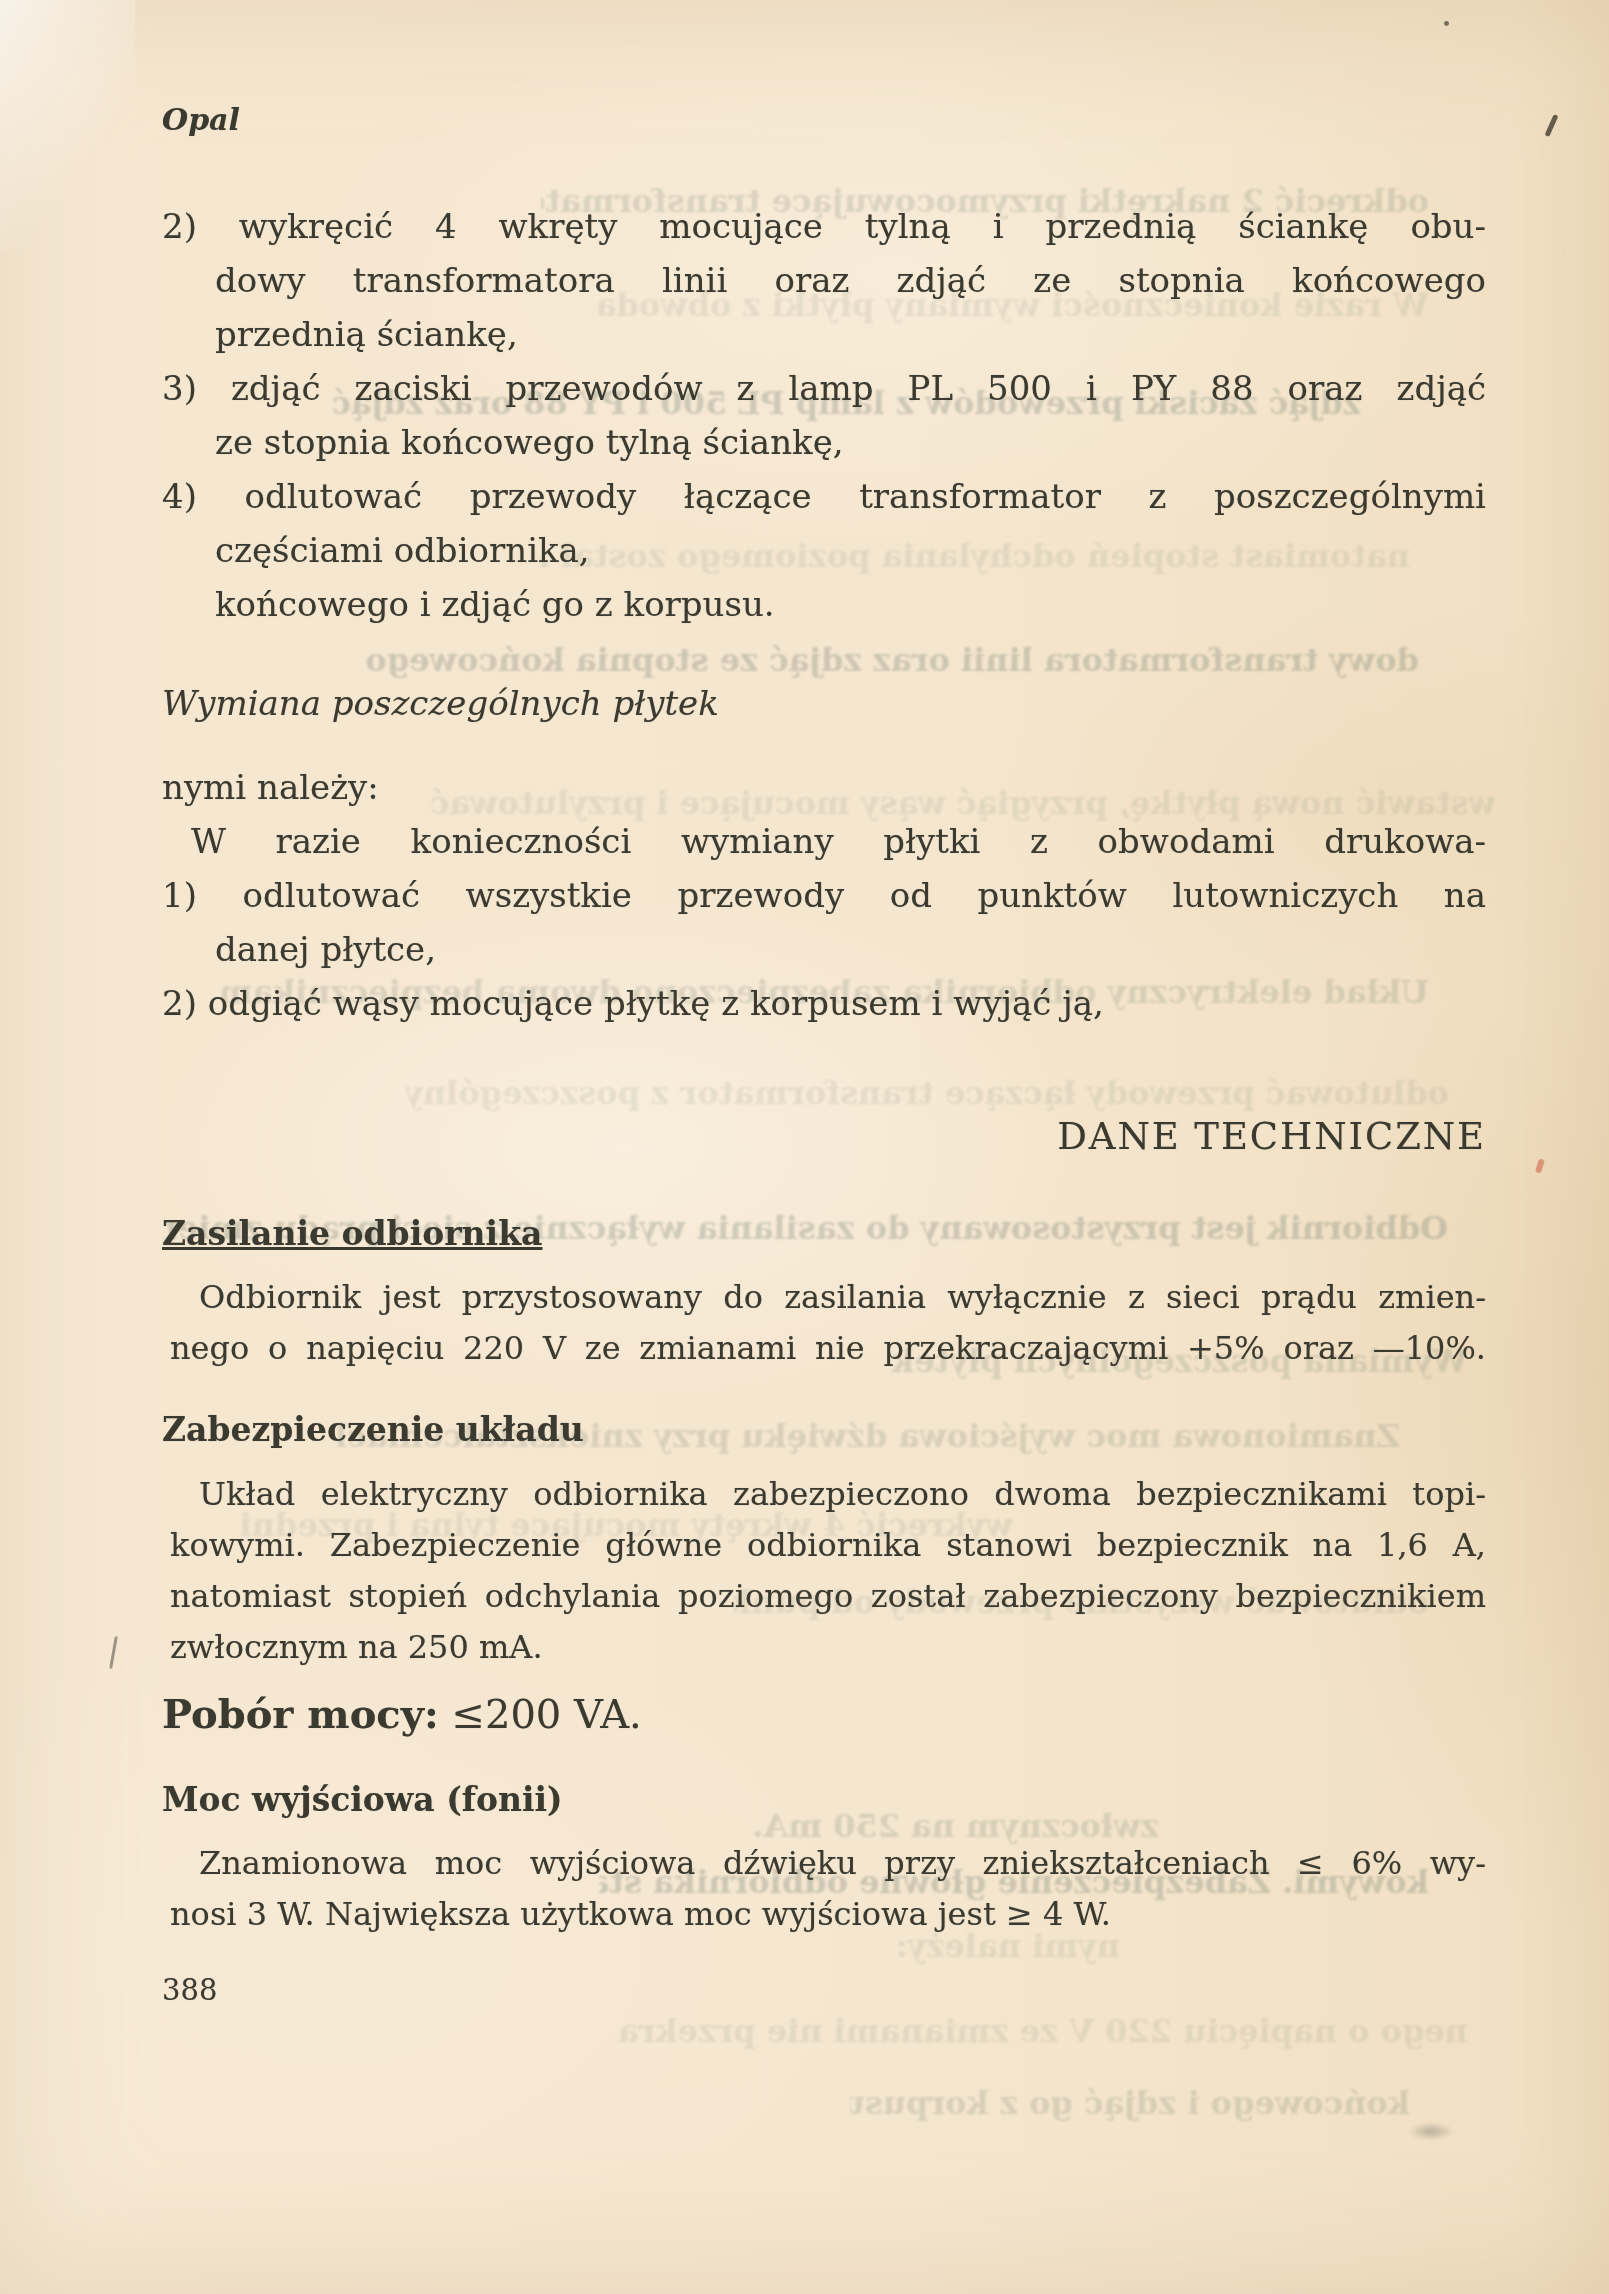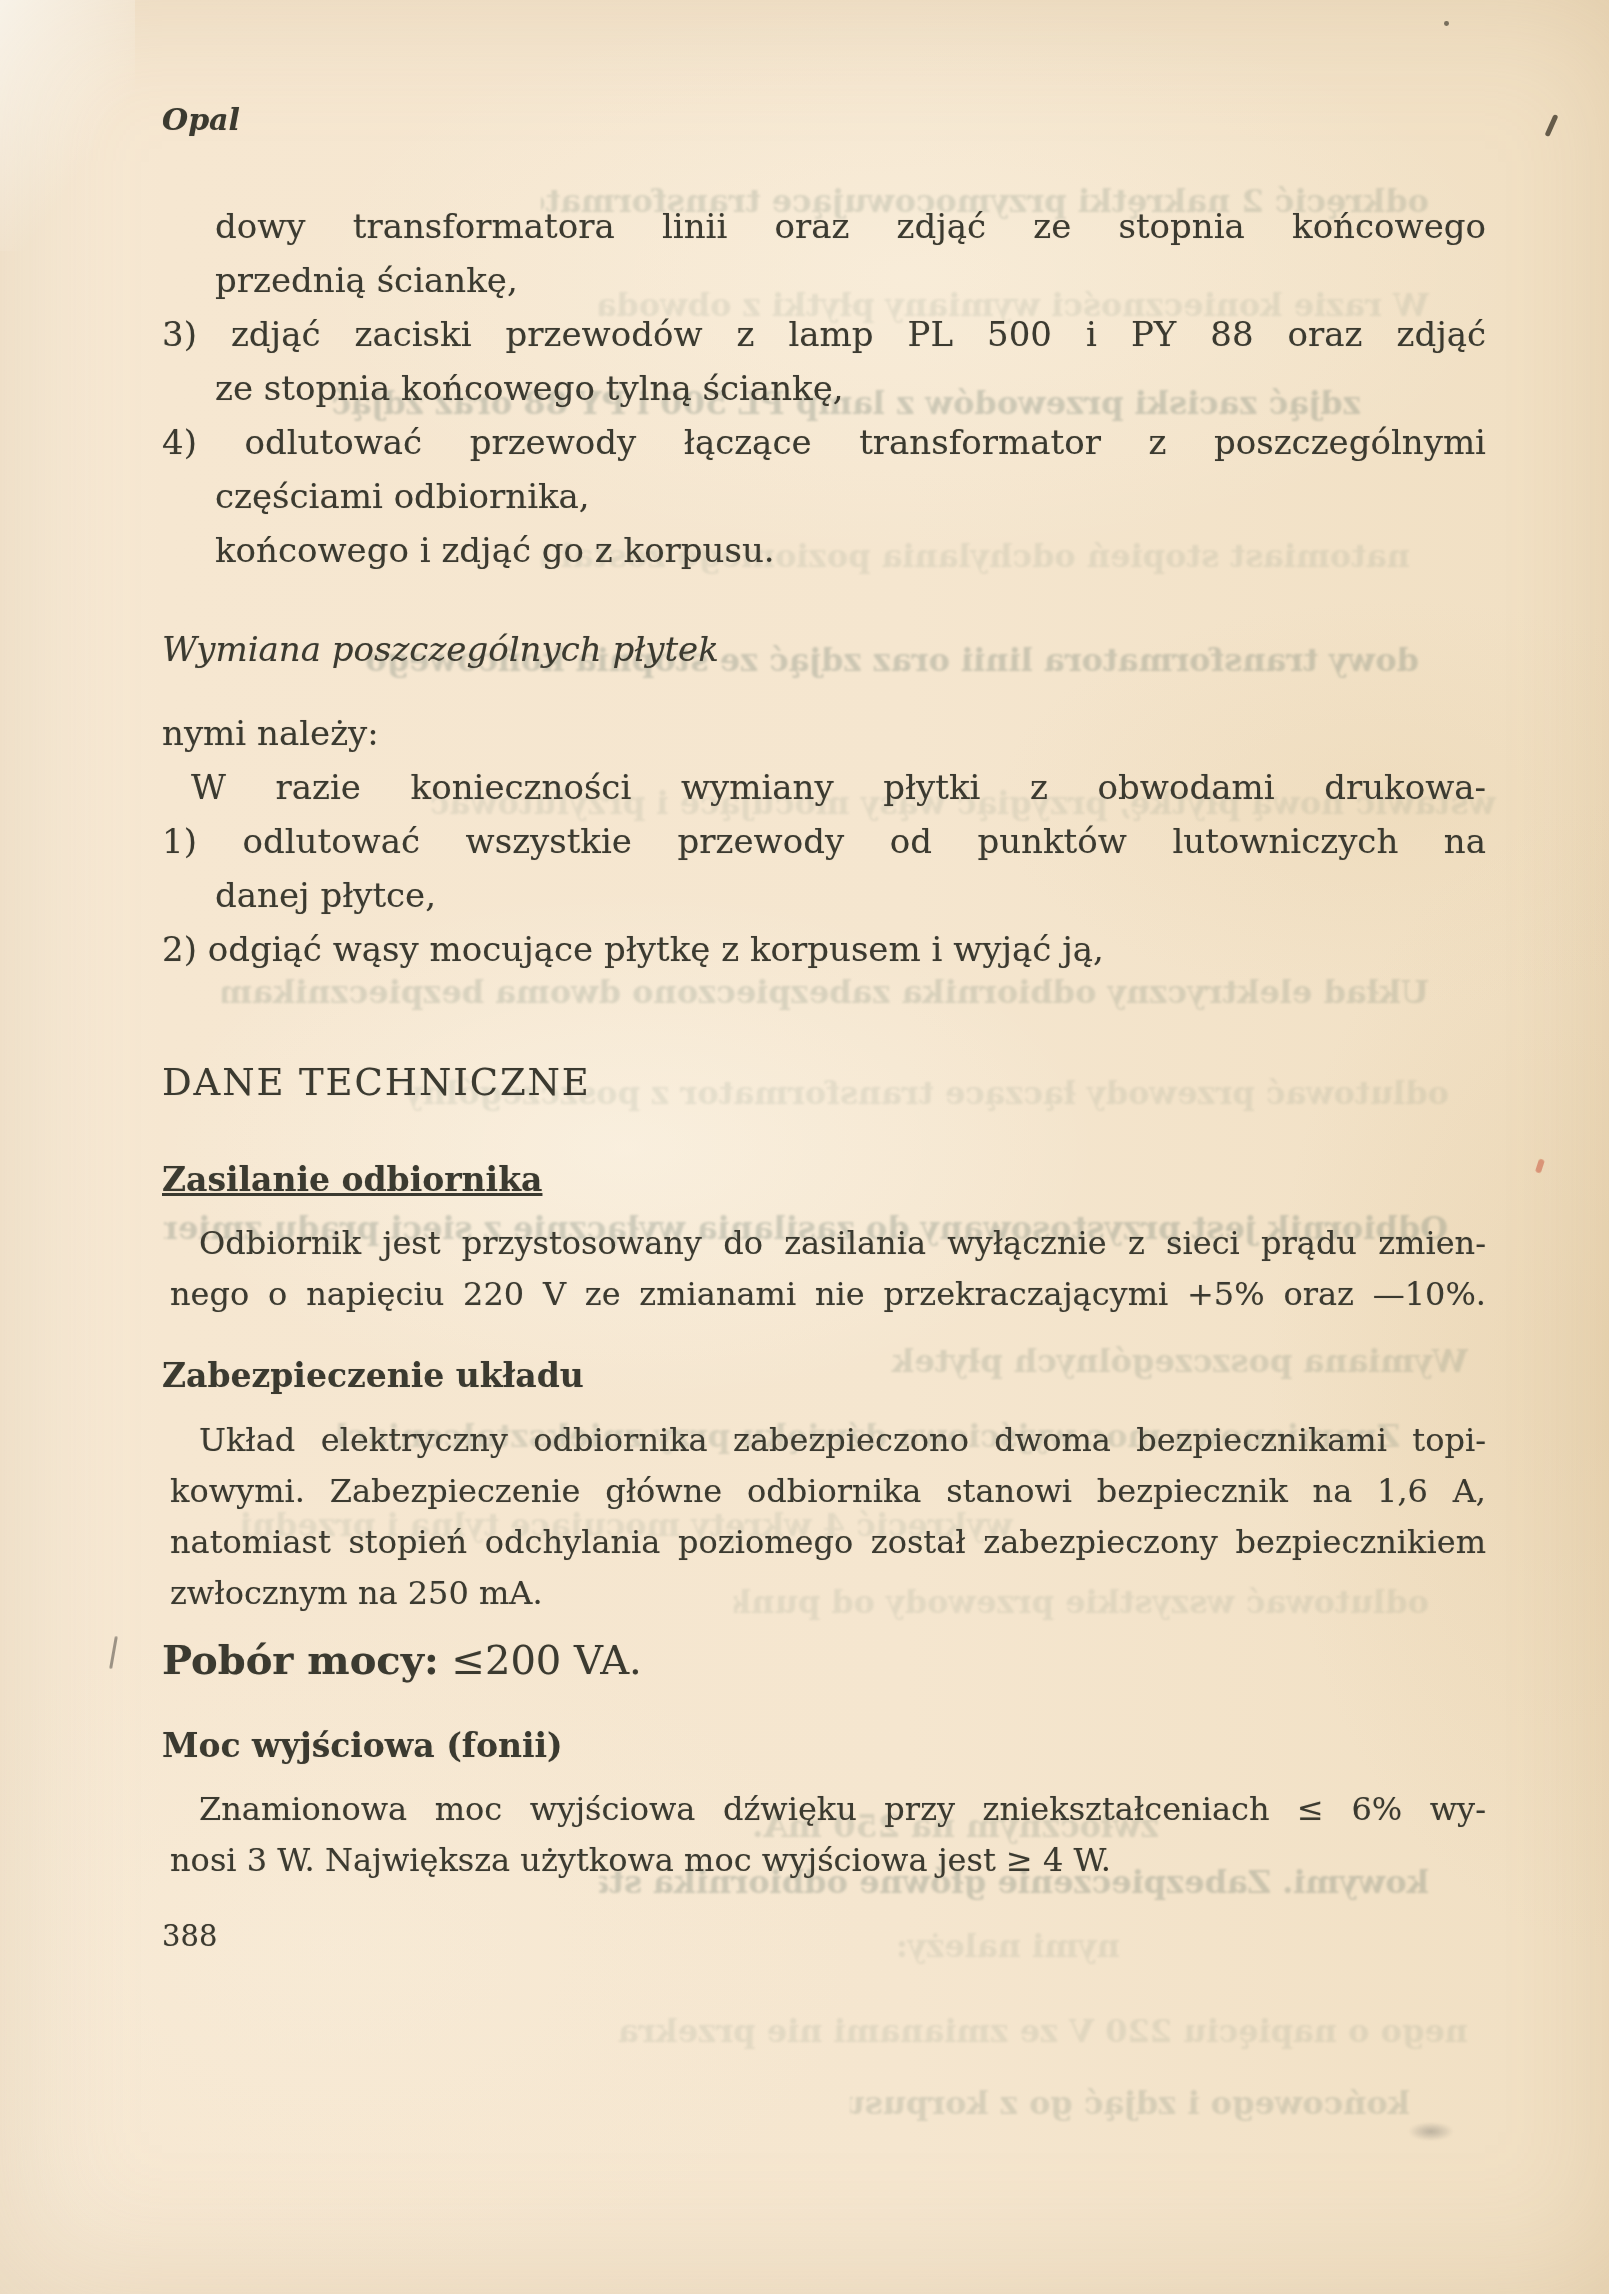--- a/index.html
+++ b/index.html
@@ -42,21 +42,21 @@
   .ll { text-align:left;   text-align-last:left;   }
   .cont { padding-left:53px; }
   .ind  { padding-left:29px; }
   .num  { display:inline; }
 
   .list1 { margin-top:60px; }
   .h-italic { margin-top:48px; font-style:italic; font-size:34px; line-height:48px; }
   .intro { margin-top:33px; }
   .list2 { margin-top:0px; }
 
-  .main-title { margin-top:83px; text-align:left; font-size:37px; line-height:48px; letter-spacing:1.9px; }
+  .main-title { margin-top:83px; text-align:right; font-size:37px; line-height:48px; letter-spacing:1.9px; }
   .subhead { font-weight:bold; font-size:33px; line-height:42px; }
   .sh1 { margin-top:52px;text-decoration:underline; }
   .sh2 { margin-top:35px; }
   .sh3 { margin-top:39px; }
   .para { margin-top:17.4px; }
   .inline-spec { margin-top:15px; font-size:40px; line-height:51px; }
   .inline-spec .lbl { font-weight:bold; }
   .page-number { margin-top:29px; font-size:29px; line-height:42px; }
 
   
@@ -120,20 +120,21 @@
   <div class="ghost faint" style="top:2012px; left:618px; width:850px;">nego o napięciu 220 V ze zmianami nie przekraczającymi +5% oraz —10%.</div>
   <div class="ghost" style="top:2084px; left:850px; width:560px;">końcowego i zdjąć go z korpusu.</div>
 
   <div class="content">
 
     <div class="running-header">Opal</div>
 
     <div class="upper list1">
 
       <div>
+        <div class="line jl"><span class="num">2)</span> <span>wykręcić 4 wkręty mocujące tylną i przednią ściankę obu-</span></div>
         <div class="line jl cont">dowy transformatora linii oraz zdjąć ze stopnia końcowego</div>
         <div class="line ll cont">przednią ściankę,</div>
       </div>
 
       <div>
         <div class="line jl"><span class="num">3)</span> <span>zdjąć zaciski przewodów z lamp PL 500 i PY 88 oraz zdjąć</span></div>
         <div class="line ll cont">ze stopnia końcowego tylną ściankę,</div>
       </div>
 
       <div>

